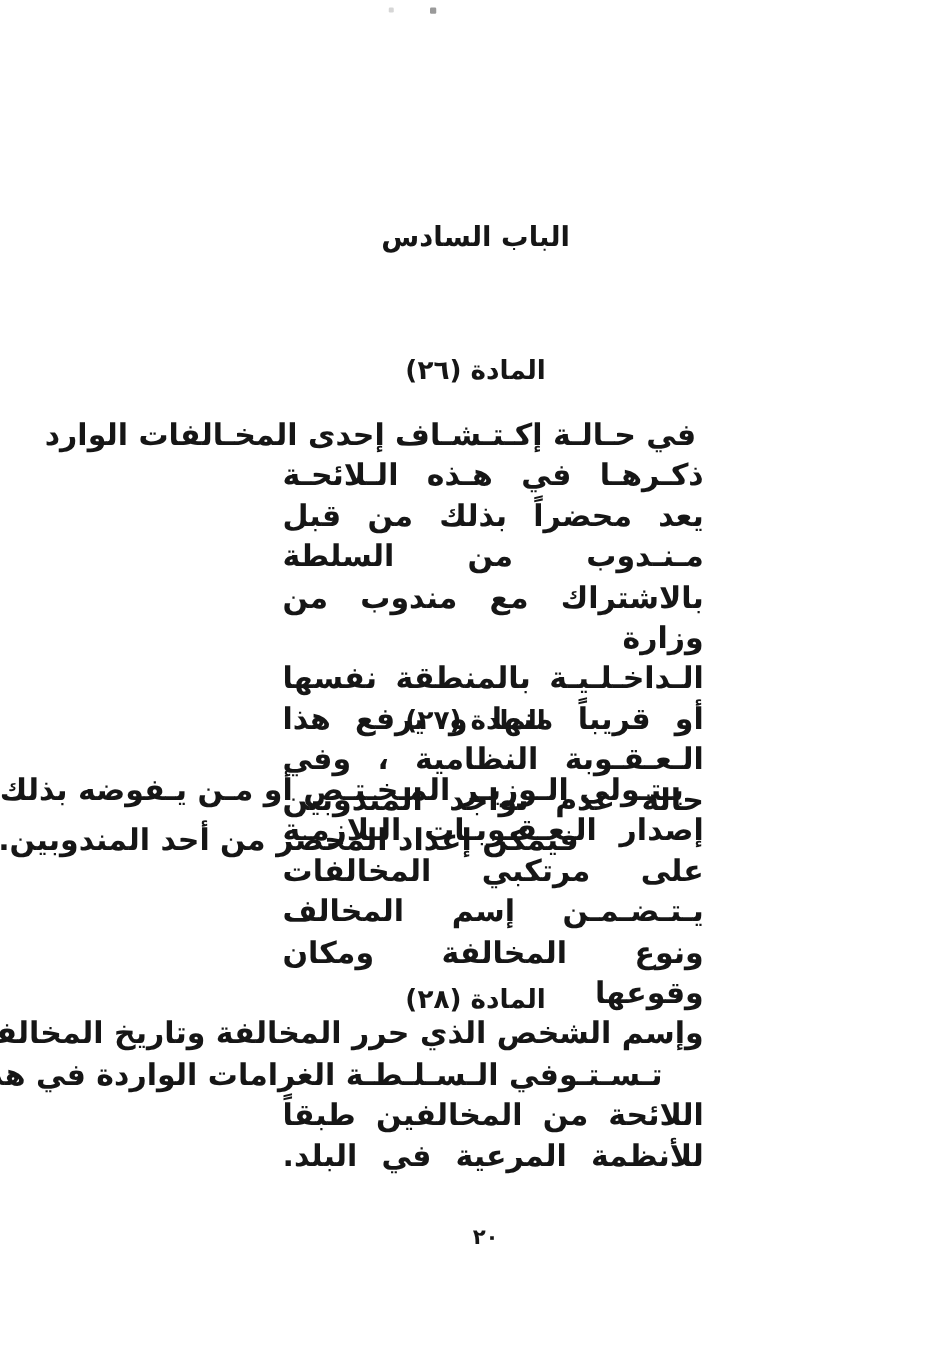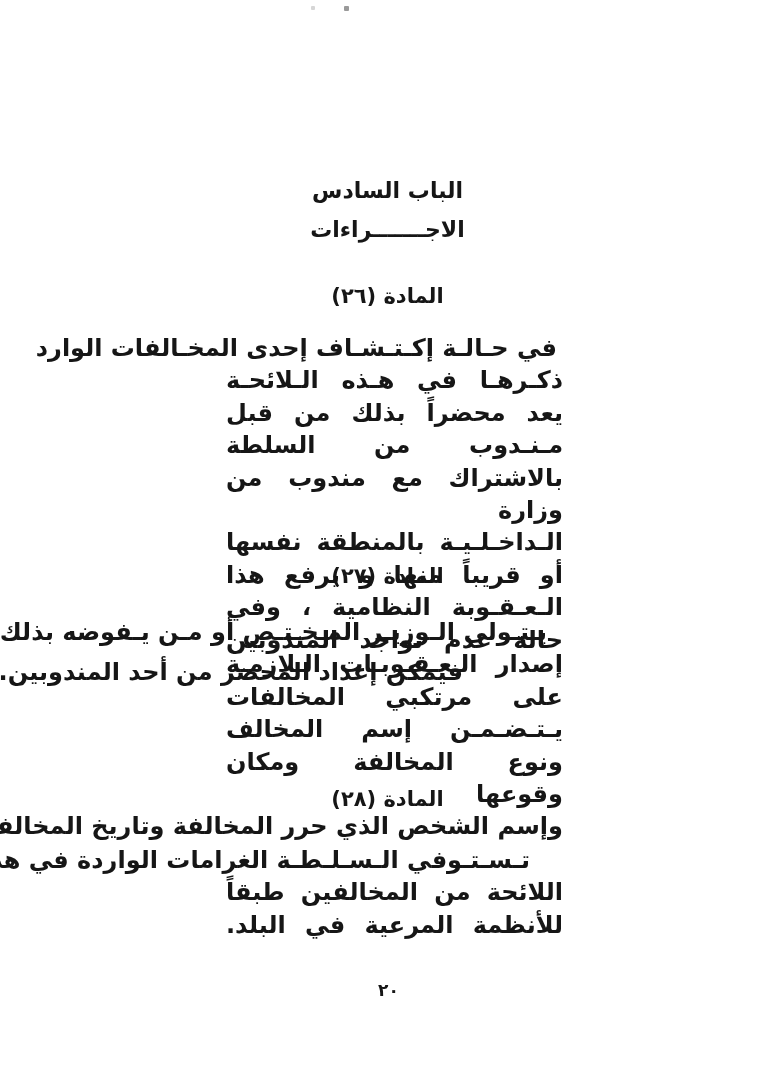--- a/index.html
+++ b/index.html
@@ -20,21 +20,21 @@
 
   
   .col {
     position: absolute;
     left: 182px; top: 0;
     width: 381px; height: 1078px;
     direction: rtl;
   }
 
   .heading {
-    position: absolute; left: 15px; width: 100%;
+    position: absolute; left: 8px; width: 100%;
     text-align: center;
     font-weight: bold;
     margin: 0;
   }
   .t1 { top: 178px; font-size: 22px; letter-spacing: 0.5px; }
   .t2 { top: 217px; font-size: 22px; }
   .h-art { font-size: 21px; }
   .h26 { top: 284px; }
   .h27 { top: 564px; }
   .h28 { top: 787px; }
@@ -68,21 +68,20 @@
 <body>
 
 <div class="page">
 
   <div class="speck s1"></div>
   <div class="speck s2"></div>
 
   <div class="col">
 
     <div class="heading t1">الباب السادس</div>
-    <div class="heading t2">الاجـــــــراءات</div>
 
     <div class="heading h-art h26">المادة (٢٦)</div>
     <div class="para p1">
       <div class="ln r ind6">في حـالـة إكـتـشـاف إحدى المخـالفات الوارد</div>
       <div class="ln j">ذكـرهـا في هـذه الـلائحـة يعد محضراً بذلك من قبل</div>
       <div class="ln j">مـنـدوب من السلطة بالاشتراك مع مندوب من وزارة</div>
       <div class="ln j">الـداخـلـيـة بالمنطقة نفسها أو قريباً منها و يرفع هذا</div>
       <div class="ln j">الـعـقـوبة النظامية ، وفي حالة عدم تواجد المندوبين</div>
       <div class="ln short-center">فيمكن إعداد المحضر من أحد المندوبين.</div>
     </div>

